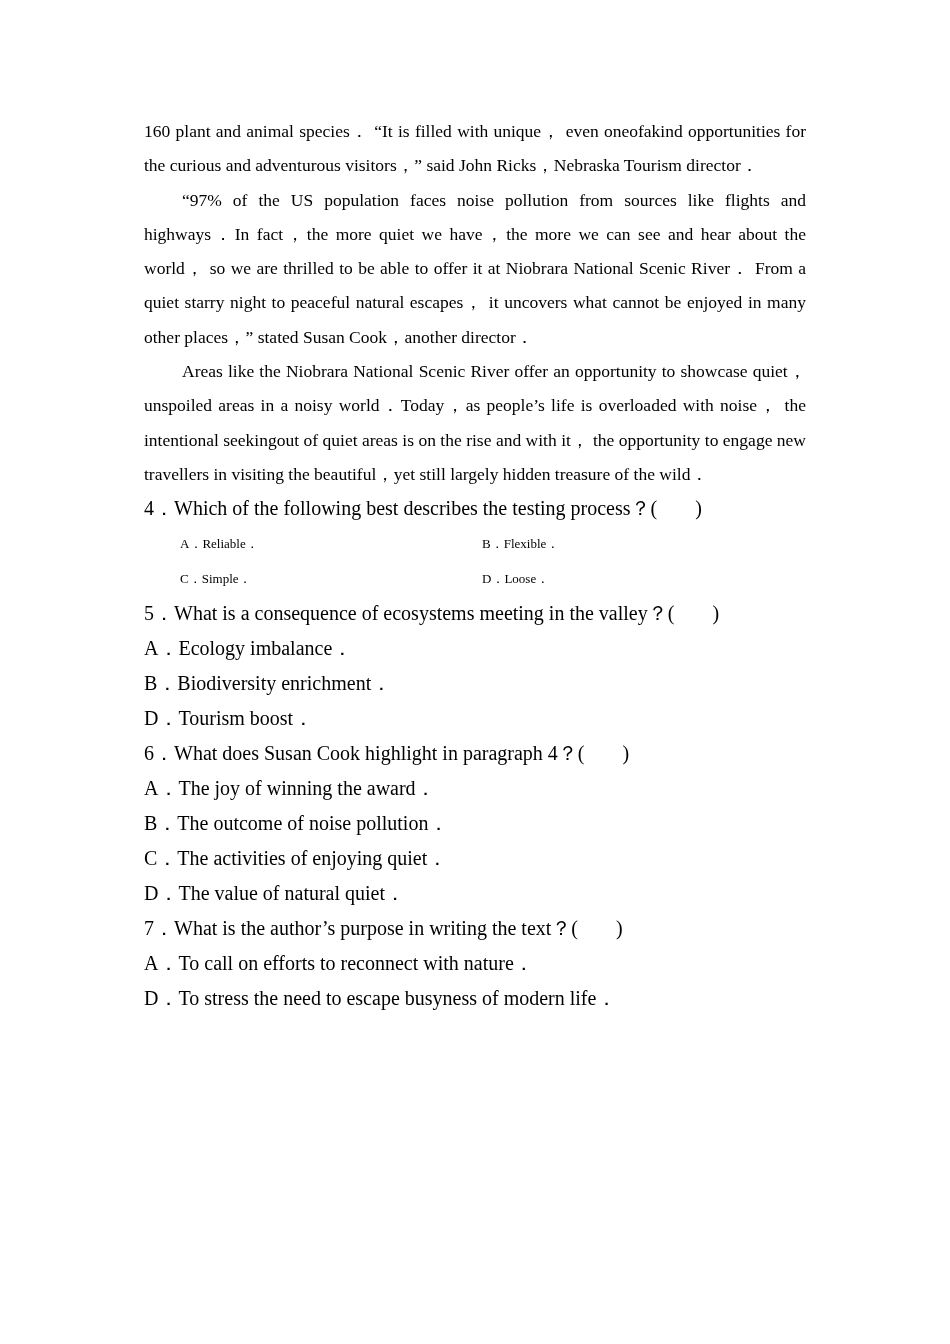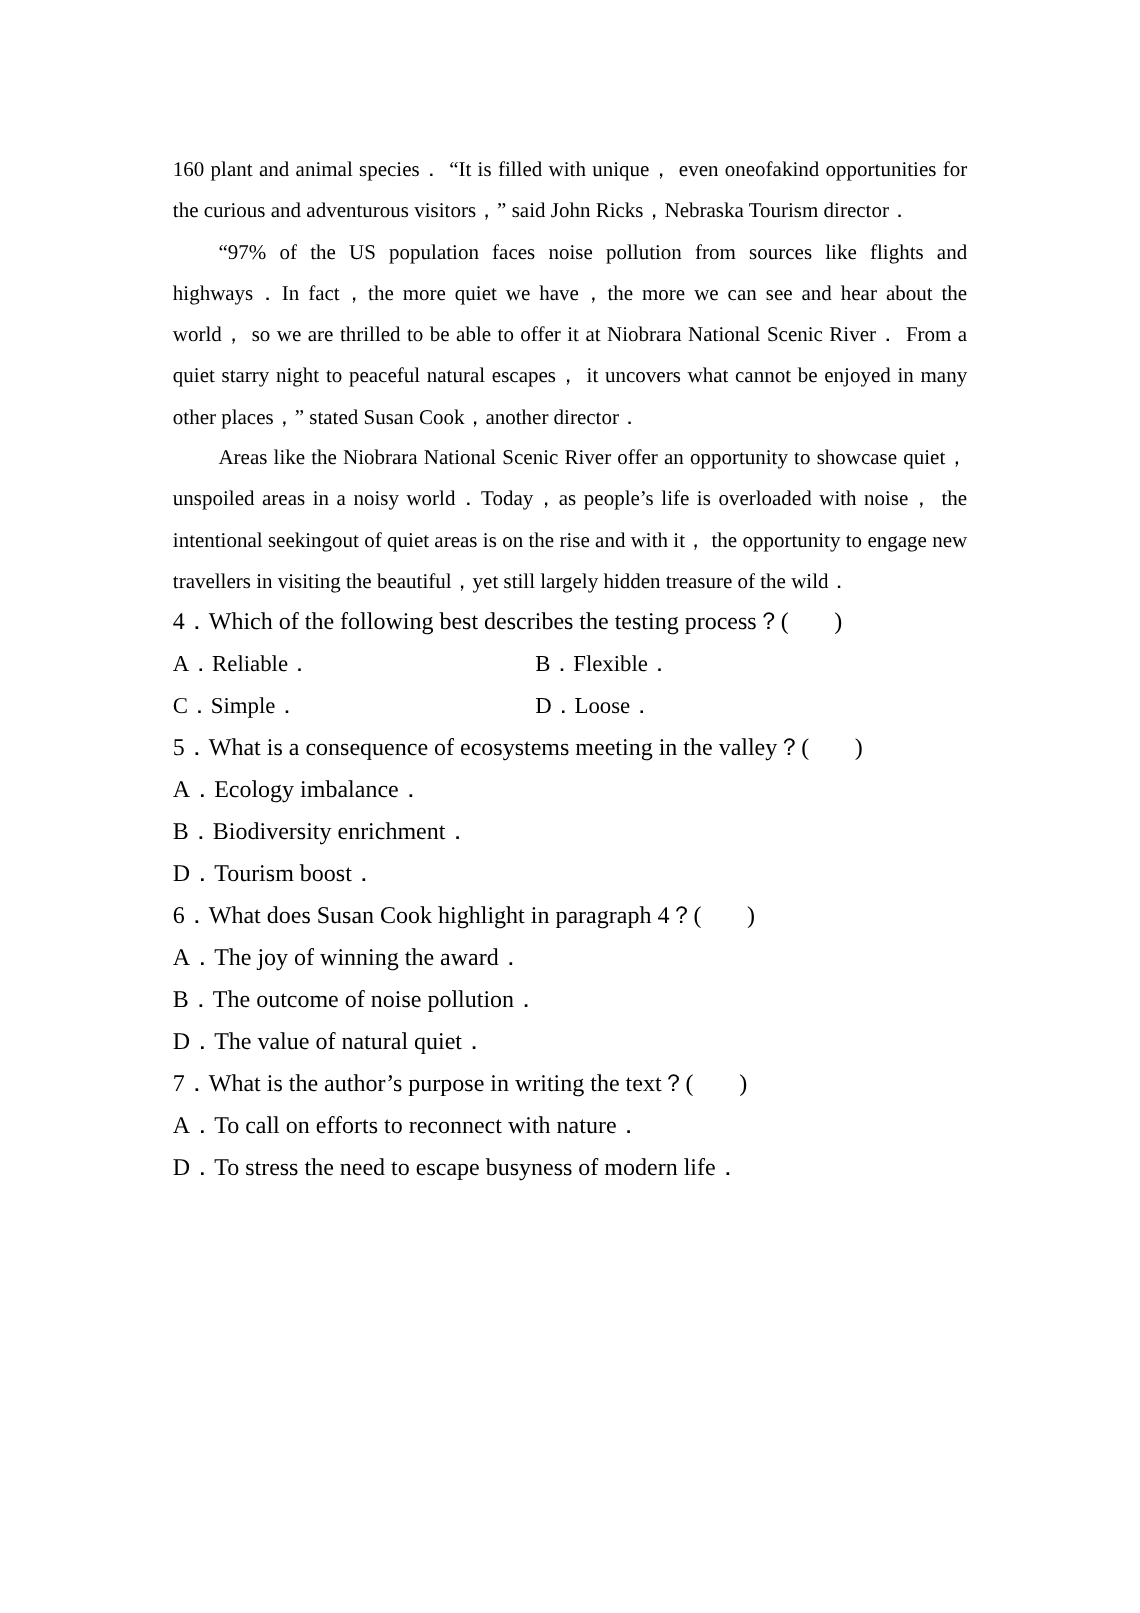--- a/index.html
+++ b/index.html
@@ -11,21 +11,21 @@
       width: 950px;
       height: 1344px;
       position: relative;
       overflow: hidden;
       color: #000000;
       font-family: "Liberation Serif", "DejaVu Serif", serif;
     }
     .page {
       position: absolute;
       left: 144px;
-      top: 124px;
+      top: 114px;
       width: 662px;
     }
     .para {
       font-size: 17.5px;
       line-height: 34.3px;
       text-align: justify;
       text-align-last: left;
       margin: 0;
       letter-spacing: 0px;
     }
@@ -40,24 +40,25 @@
       line-height: 35px;
       height: 35px;
       white-space: nowrap;
       position: relative;
     }
     .line .num {
       display: inline-block;
     }
     .opt-row {
       display: flex;
-      font-size: 19px;
+      font-size: 13px;
       line-height: 35px;
       height: 35px;
       white-space: nowrap;
+      margin-left: 36px;
     }
     .opt-row .opt {
       width: 302px;
     }
     .blank {
       display: inline-block;
     }
   </style>
 </head>
 <body>
@@ -92,20 +93,21 @@
     <div class="line"><span>B．</span><span>Biodiversity enrichment．</span></div>
     <div class="line"><span>D．</span><span>Tourism boost．</span></div>
   </div>
 
   <div class="q-block">
     <div class="line">
       <span class="num">6．</span><span>What does Susan Cook highlight in paragraph 4？(</span><span class="blank" style="width:38px"></span><span>)</span>
     </div>
     <div class="line"><span>A．</span><span>The joy of winning the award．</span></div>
     <div class="line"><span>B．</span><span>The outcome of noise pollution．</span></div>
+    <div class="line"><span>C．</span><span>The activities of enjoying quiet．</span></div>
     <div class="line"><span>D．</span><span>The value of natural quiet．</span></div>
   </div>
 
   <div class="q-block">
     <div class="line">
       <span class="num">7．</span><span>What is the author’s purpose in writing the text？(</span><span class="blank" style="width:38px"></span><span>)</span>
     </div>
     <div class="line"><span>A．</span><span>To call on efforts to reconnect with nature．</span></div>
     <div class="line"><span>D．</span><span>To stress the need to escape busyness of modern life．</span></div>
   </div>

